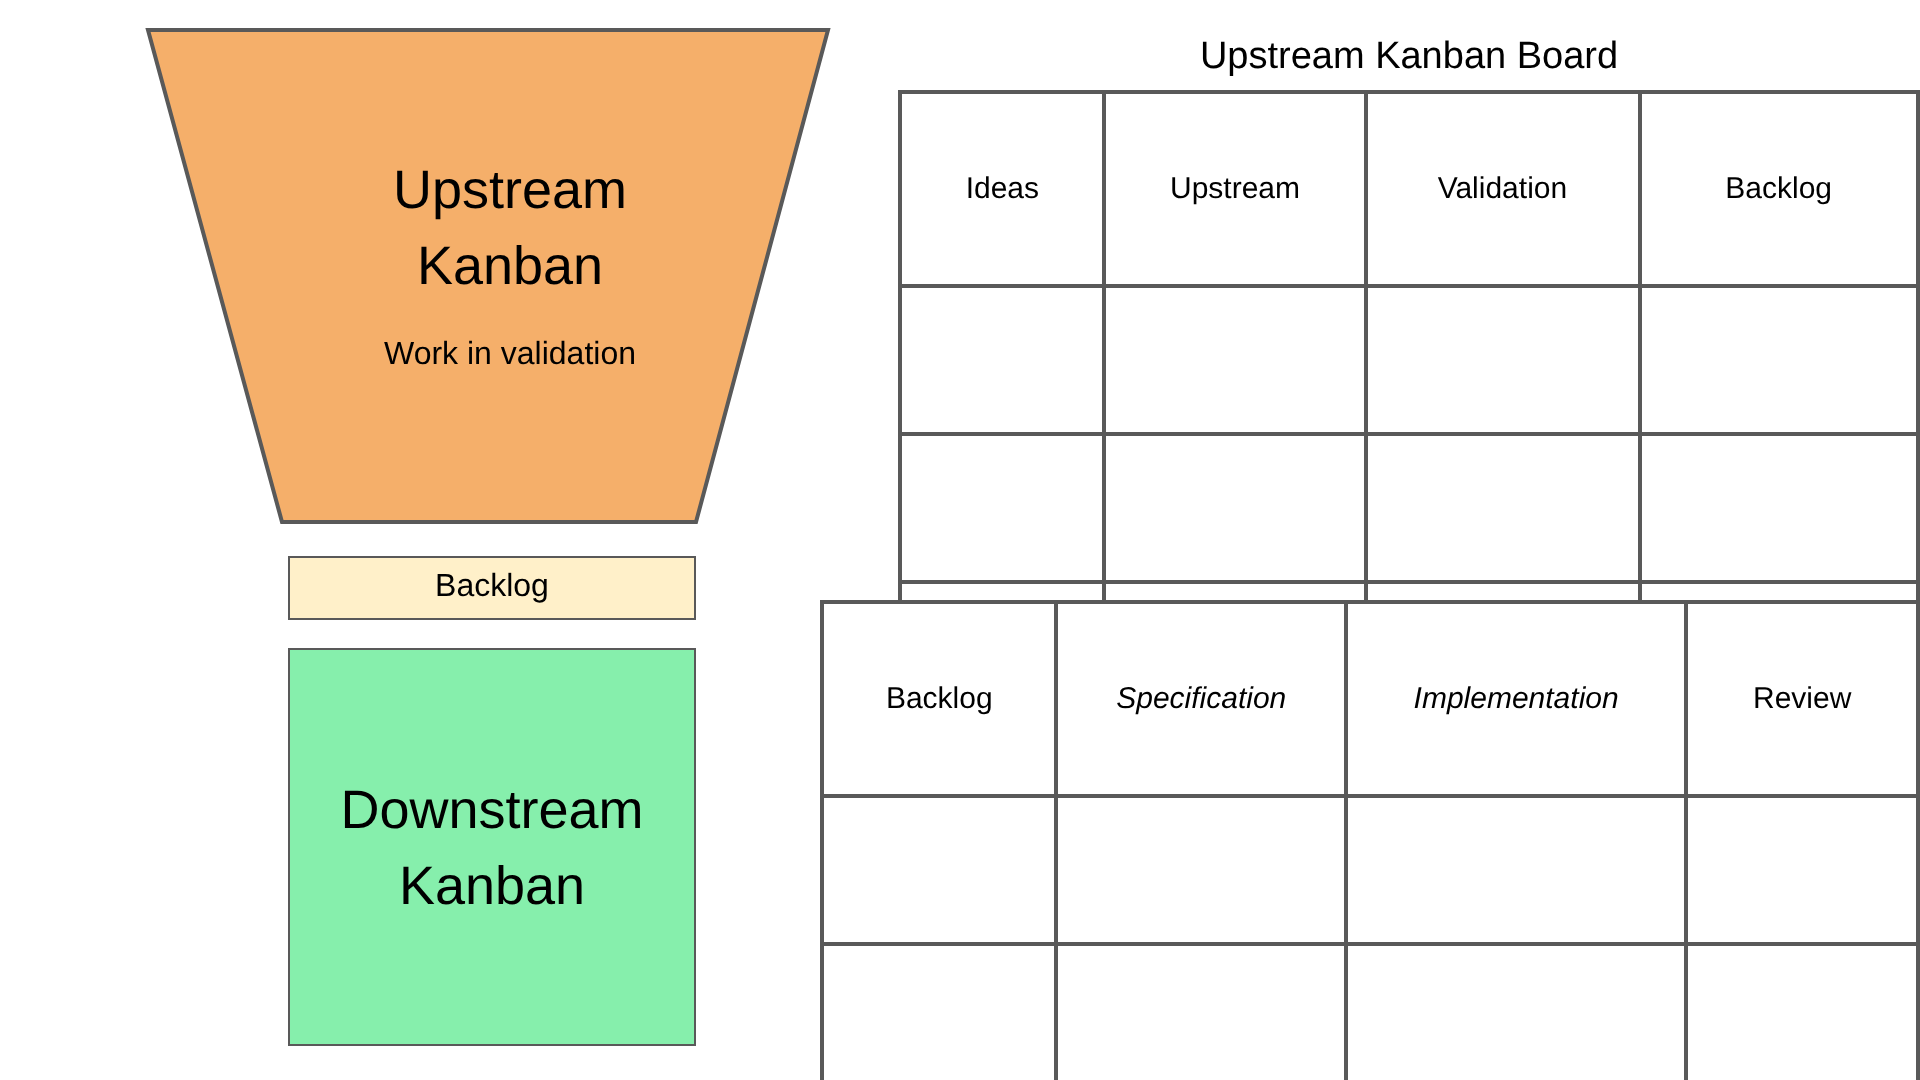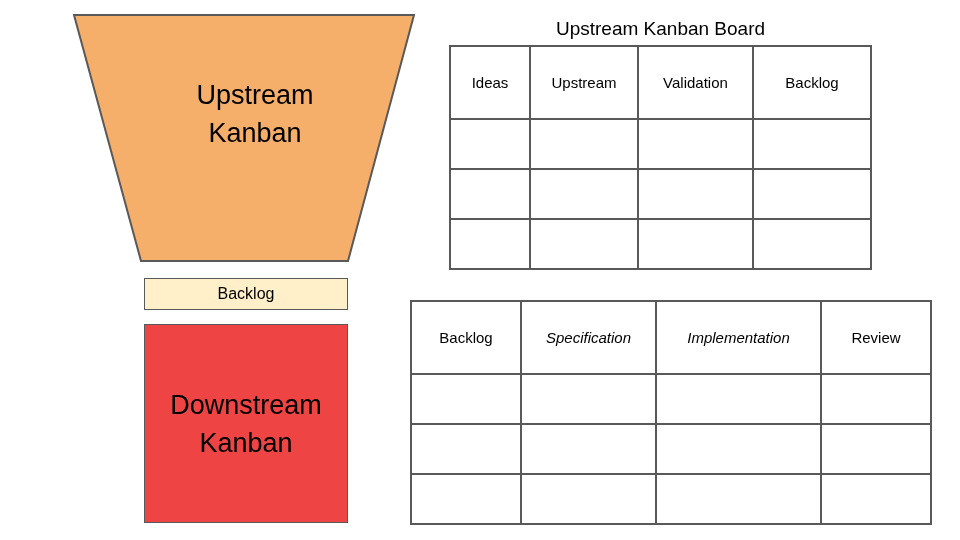--- a/index.html
+++ b/index.html
@@ -74,21 +74,21 @@
 
   
   #downstream-shape {
     position: absolute;
     left: 144px;
     top: 324px;
     width: 204px;
     height: 199px;
     box-sizing: border-box;
     border: 1px solid #595959;
-    background: #ef4444;
+    background: #86efac;
     display: flex;
     flex-direction: row;
     align-items: center;
     justify-content: center;
   }
   #downstream-shape .trap-title {
     margin-top: 0;
   }
 
   
@@ -104,21 +104,21 @@
   table.kanban {
     border-collapse: collapse;
     table-layout: fixed;
     background: #ffffff;
   }
   table.kanban td {
     border: 2px solid #595959;
     text-align: center;
     vertical-align: middle;
     font-size: 15px;
-    padding: 4px;
+    padding: 16px;
   }
   table.kanban tr.head td {
     height: 63px;
   }
   table.kanban tr.empty td {
     height: 40px;
   }
 
   
   #upstream-board { left: 449px; top: 20px; }
@@ -137,20 +137,21 @@
 </head>
 <body>
 
 <div id="upstream-shape">
   <svg viewBox="0 0 342 248">
     <polygon points="1,1 341,1 275,247 68,247" fill="#F5AF6A" stroke="#595959" stroke-width="2"></polygon>
   </svg>
   <div class="labels">
     <div class="trap-title">Upstream
 Kanban</div>
+    <div class="trap-sub">Work in validation</div>
   </div>
 </div>
 
 <div id="backlog-box">
   <span>Backlog</span>
 </div>
 
 <div id="downstream-shape">
   <div class="trap-title">Downstream
 Kanban</div>

